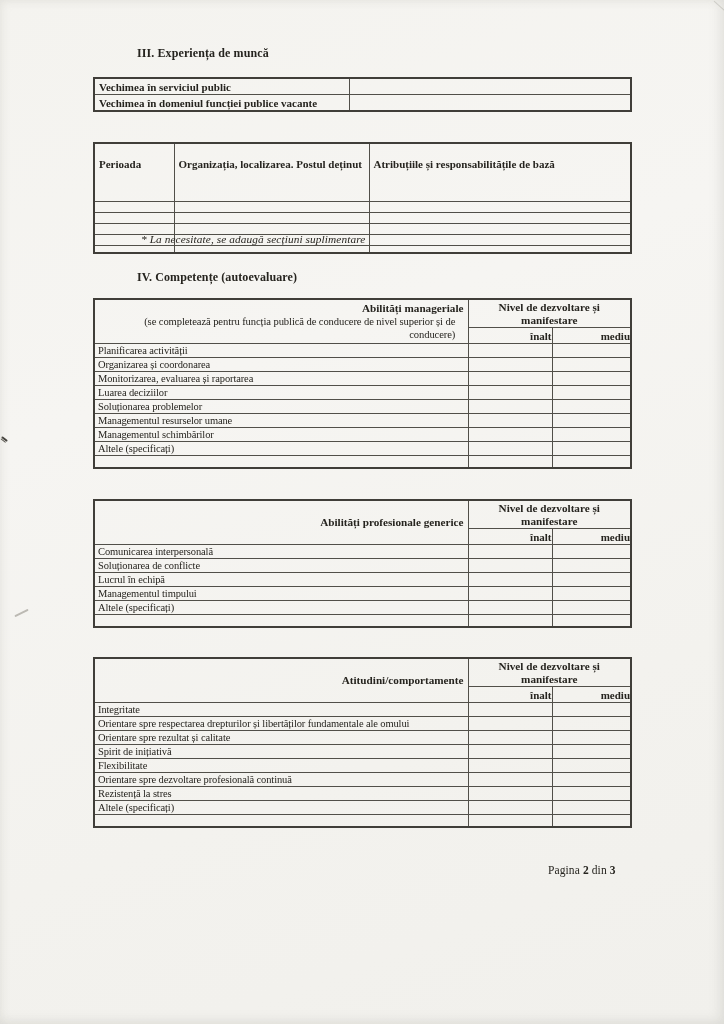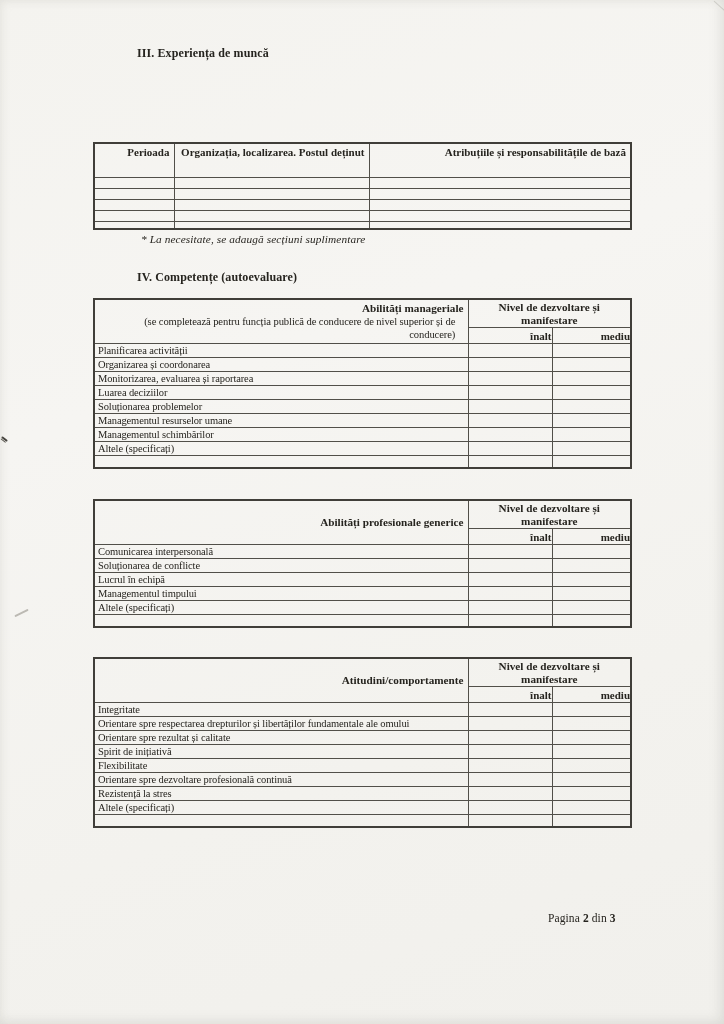--- a/index.html
+++ b/index.html
@@ -30,22 +30,22 @@
 
   
   .t-seniority { width:537px; }
   .t-seniority td.lbl {
     font-weight:bold; font-size:11px; padding:0 4px; height:15px; white-space:nowrap; overflow:hidden;
   }
   .t-seniority td.fill { height:15px; }
 
   
   .t-exp th {
-    font-weight:bold; font-size:11px; text-align:right; vertical-align:top;
-    padding:1px 4px; height:31px; line-height:14px;
+    font-weight:bold; font-size:11px; text-align:left; vertical-align:top;
+    padding:13px 4px; height:31px; line-height:14px;
   }
   .t-exp td.fill { height:10px; }
   .t-exp tr.short td.fill { height:6px; }
 
   
   .t-comp { width:537px; }
   .t-comp .head-label { text-align:right; vertical-align:middle; padding:1px 4px; }
   .t-comp .head-title { font-weight:bold; font-size:11.2px; line-height:13px; }
   .t-comp .head-sub { font-size:10.6px; line-height:13px; max-width:348px; margin:0 auto; letter-spacing:-.1px; }
   .t-comp .level-title {
@@ -74,20 +74,28 @@
 <div class="page">
 
   <div class="abs section-title" style="left:137px; top:46px;">III. Experiența de muncă</div>
 
   <table class="doc t-seniority abs" style="left:93px; top:77px;">
     <colgroup>
         <col style="width:255px">
         <col style="width:282px">
       </colgroup>
     <tbody>
+      <tr>
+        <td class="lbl">Vechimea în serviciul public</td>
+        <td class="fill"></td>
+      </tr>
+      <tr>
+        <td class="lbl">Vechimea în domeniul funcției publice vacante</td>
+        <td class="fill"></td>
+      </tr>
     </tbody>
   </table>
 
 
   <table class="doc t-exp abs" style="left:93px; top:142px; width:537px;">
     <colgroup>
         <col style="width:80px">
         <col style="width:195px">
         <col style="width:262px">
       </colgroup>
@@ -311,21 +319,21 @@
           <td class="fill"></td>
         </tr>
       <tr class="empty">
           <td></td>
           <td></td>
           <td></td>
         </tr>
     </tbody>
   </table>
 
-  <div class="abs footer" style="left:548px; top:912px;">
+  <div class="abs footer" style="left:548px; top:864px;">
     <span>Pagina</span>
     <b>2</b>
     <span>din</span>
     <b>3</b>
   </div>
 
   <div class="artifact tick"></div>
   <div class="artifact pencil"></div>
   <div class="artifact corner"></div>
 

